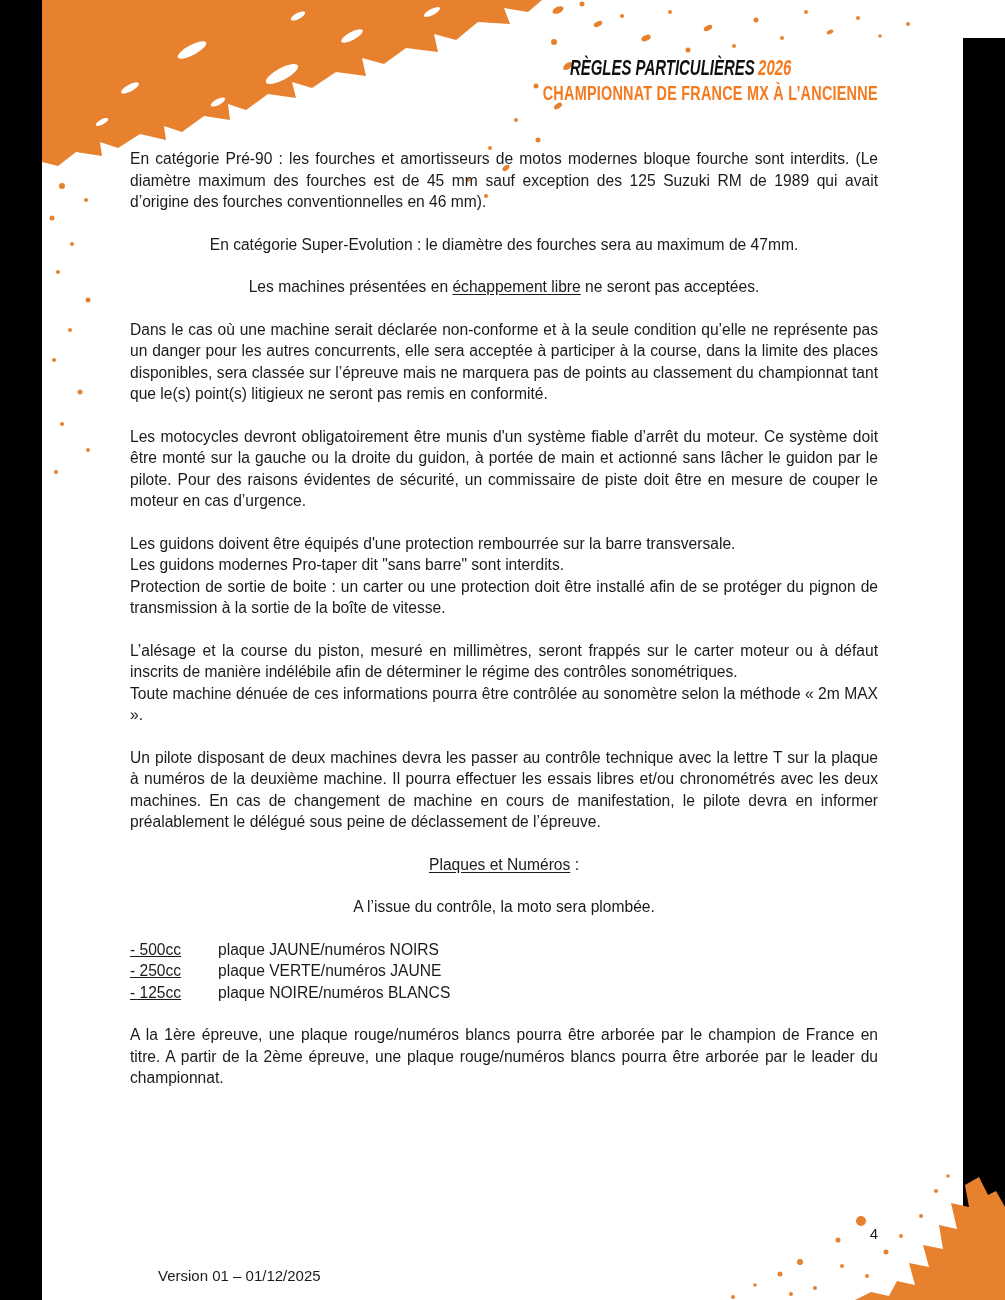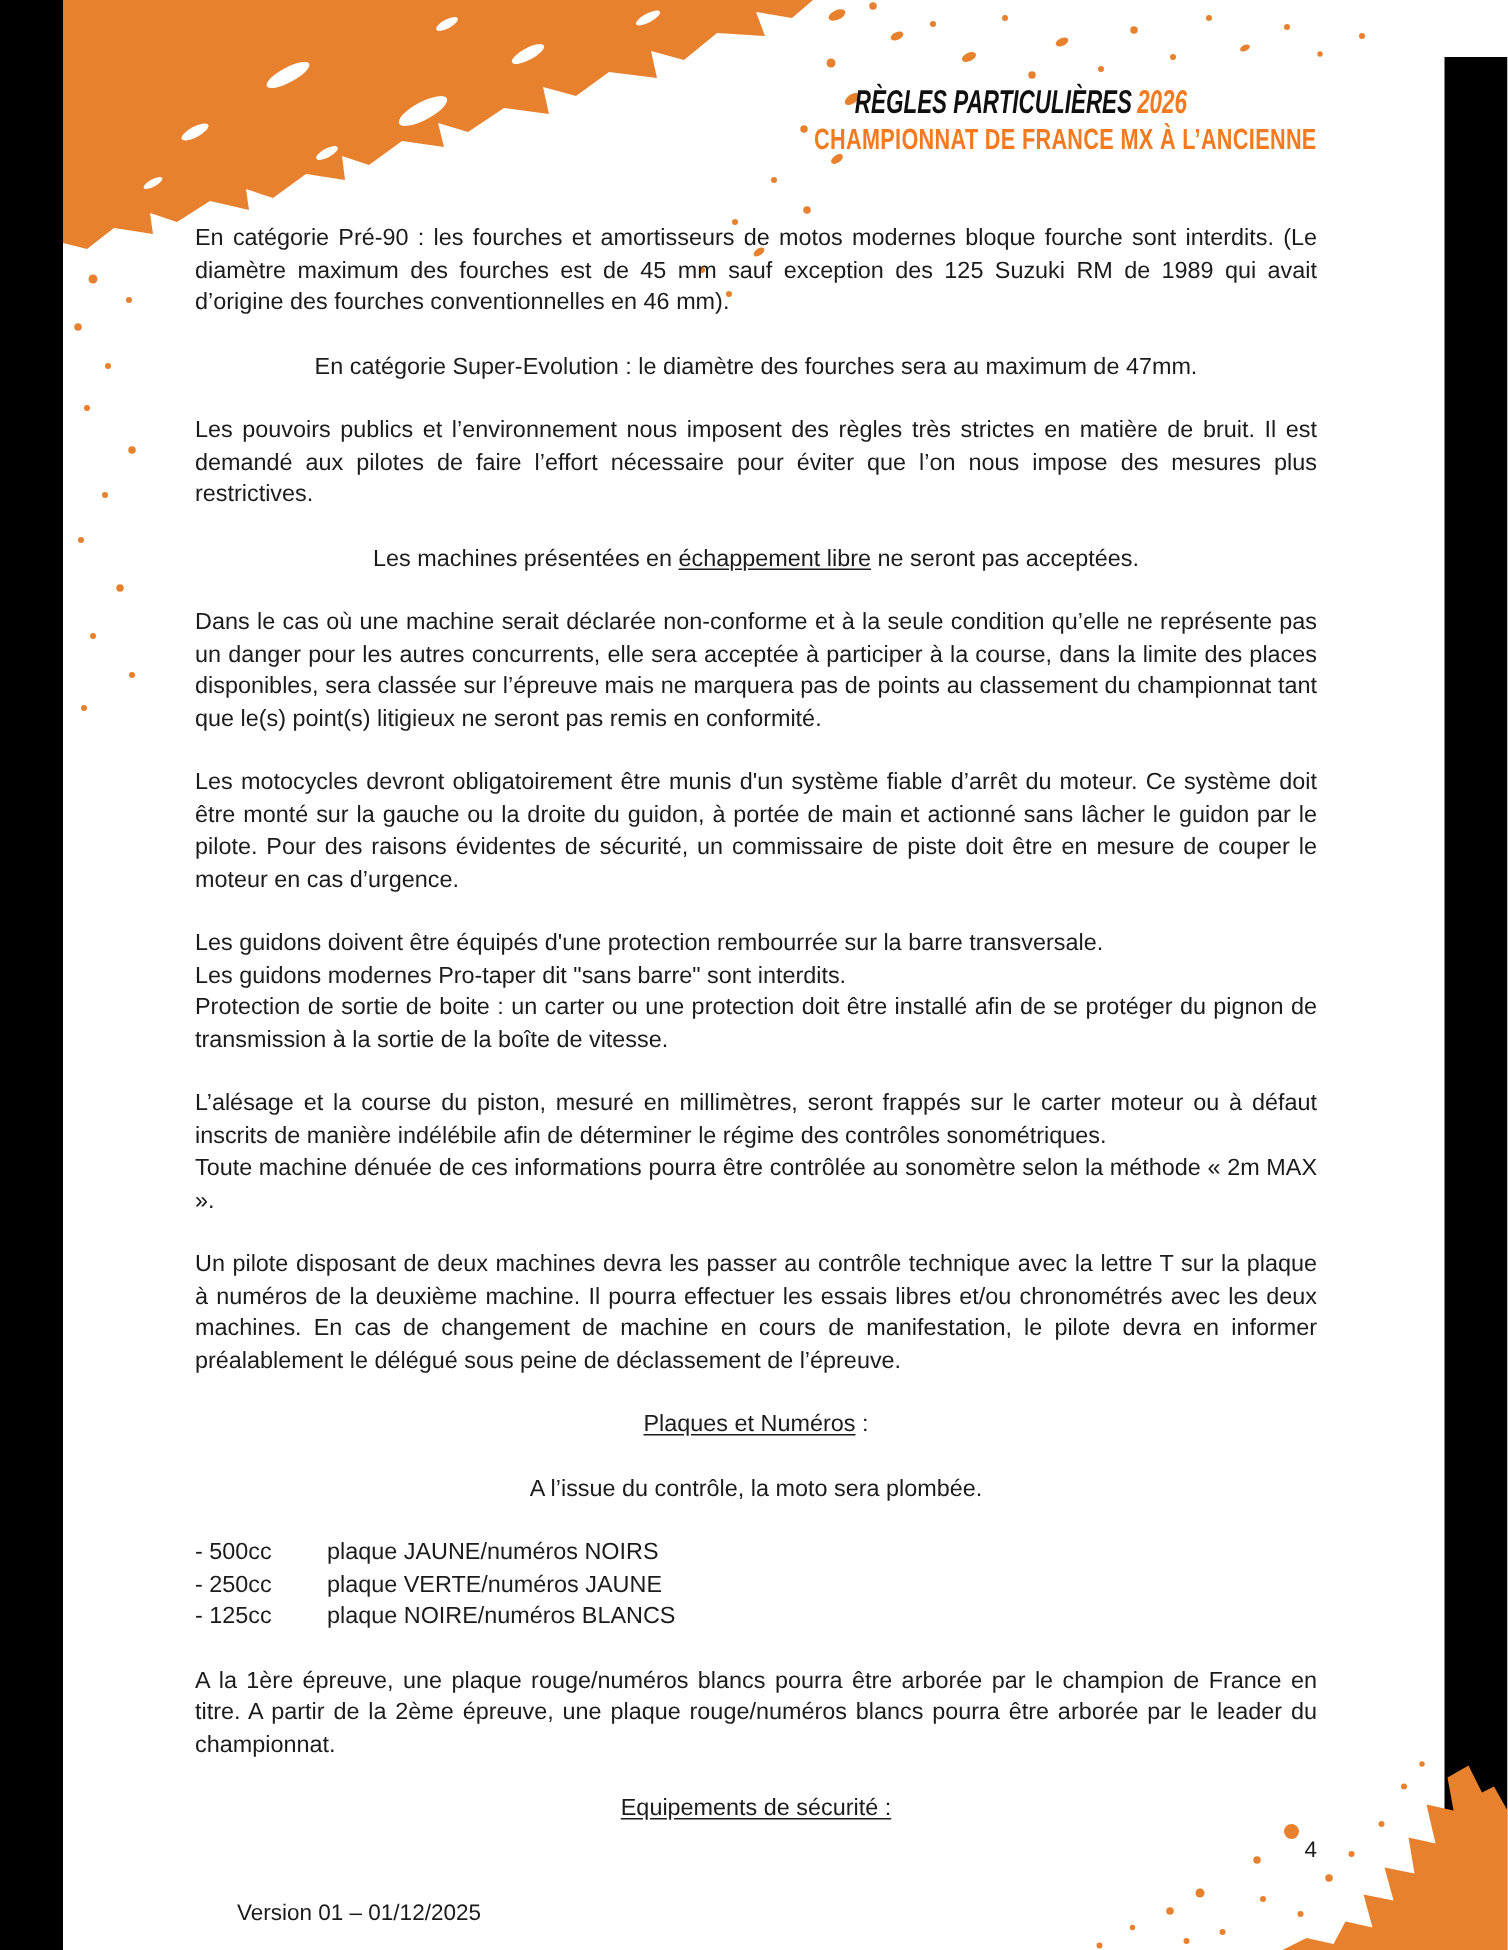--- a/index.html
+++ b/index.html
@@ -29,21 +29,21 @@
   }
   .content{
     position:absolute;left:130px;top:144px;width:748px;z-index:3;
     font-size:15.6px;line-height:21.5px;
   }
   .para{margin:4px 0 21px 0;}
   .para.justify{text-align:justify;}
   .para.left{text-align:center;}
   .u{text-decoration:underline;text-underline-offset:2px;}
   .plaques{margin:0 0 21px 0;}
-  .plaque-row .cc{display:inline-block;width:88px;}
+  .plaque-row .cc{display:inline-block;width:88px;text-decoration:underline;}
   .footer{
     position:absolute;left:130px;right:127px;top:1224px;z-index:3;
     font-size:15px;line-height:20px;display:flex;justify-content:space-between;
   }
   .footer .version{padding-left:28px;margin-top:42px;}
 </style>
 </head>
 <body style="--accent-orange: #F47A20; --splash-orange: #E8812E; --text-black: #1B1B1B; --bar-black: #000000;">
 
 <div class="bar bar-left"></div>
@@ -131,34 +131,32 @@
 <div class="doc-header">
   <div class="doc-title">
     <span>RÈGLES PARTICULIÈRES</span><span class="year">2026</span>
   </div>
   <div class="doc-subtitle">CHAMPIONNAT DE FRANCE MX À L’ANCIENNE</div>
 </div>
 
 <div class="content">
     <p class="para justify"><span>En catégorie Pré-90 : les fourches et amortisseurs de motos modernes bloque fourche sont interdits. (Le diamètre maximum des fourches est de 45 mm sauf exception des 125 Suzuki RM de 1989 qui avait d’origine des fourches conventionnelles en 46 mm).</span></p>
     <p class="para left"><span>En catégorie Super-Evolution : le diamètre des fourches sera au maximum de 47mm.</span></p>
-    <p class="para justify"><span>Les pouvoirs publics et l’environnement nous imposent des règles très strictes en matière de bruit. Il est demandé aux pilotes de faire l’effort nécessaire pour éviter que l’on nous impose des mesures plus restrictives.</span></p>
     <p class="para left"><span>Les machines présentées en </span><span class="u">échappement libre</span><span> ne seront pas acceptées.</span></p>
     <p class="para justify"><span>Dans le cas où une machine serait déclarée non-conforme et à la seule condition qu’elle ne représente pas un danger pour les autres concurrents, elle sera acceptée à participer à la course, dans la limite des places disponibles, sera classée sur l’épreuve mais ne marquera pas de points au classement du championnat tant que le(s) point(s) litigieux ne seront pas remis en conformité.</span></p>
     <p class="para justify"><span>Les motocycles devront obligatoirement être munis d'un système fiable d’arrêt du moteur. Ce système doit être monté sur la gauche ou la droite du guidon, à portée de main et actionné sans lâcher le guidon par le pilote. Pour des raisons évidentes de sécurité, un commissaire de piste doit être en mesure de couper le moteur en cas d’urgence.</span></p>
     <p class="para justify"><span>Les guidons doivent être équipés d'une protection rembourrée sur la barre transversale.</span><br><span>Les guidons modernes Pro-taper dit "sans barre" sont interdits.</span><br><span>Protection de sortie de boite : un carter ou une protection doit être installé afin de se protéger du pignon de transmission à la sortie de la boîte de vitesse.</span></p>
     <p class="para justify"><span>L’alésage et la course du piston, mesuré en millimètres, seront frappés sur le carter moteur ou à défaut inscrits de manière indélébile afin de déterminer le régime des contrôles sonométriques.</span><br><span>Toute machine dénuée de ces informations pourra être contrôlée au sonomètre selon la méthode « 2m MAX ».</span></p>
     <p class="para justify"><span>Un pilote disposant de deux machines devra les passer au contrôle technique avec la lettre T sur la plaque à numéros de la deuxième machine. Il pourra effectuer les essais libres et/ou chronométrés avec les deux machines. En cas de changement de machine en cours de manifestation, le pilote devra en informer préalablement le délégué sous peine de déclassement de l’épreuve.</span></p>
     <p class="para left"><span class="u">Plaques et Numéros</span><span> :</span></p>
     <p class="para left"><span>A l’issue du contrôle, la moto sera plombée.</span></p>
     <div class="plaques">
       <div class="plaque-row"><span class="cc">- 500cc</span><span>plaque JAUNE/numéros NOIRS</span></div>
       <div class="plaque-row"><span class="cc">- 250cc</span><span>plaque VERTE/numéros JAUNE</span></div>
       <div class="plaque-row"><span class="cc">- 125cc</span><span>plaque NOIRE/numéros BLANCS</span></div>
     </div>
     <p class="para justify"><span>A la 1ère épreuve, une plaque rouge/numéros blancs pourra être arborée par le champion de France en titre. A partir de la 2ème épreuve, une plaque rouge/numéros blancs pourra être arborée par le leader du championnat.</span></p>
-    <p class="para left"><span class="u">Equipements de sécurité :</span></p>
   </div>
 
 <div class="footer">
   <span class="version">Version 01 – 01/12/2025</span>
   <span class="pagenum">4</span>
 </div>
 
 </body></html>

